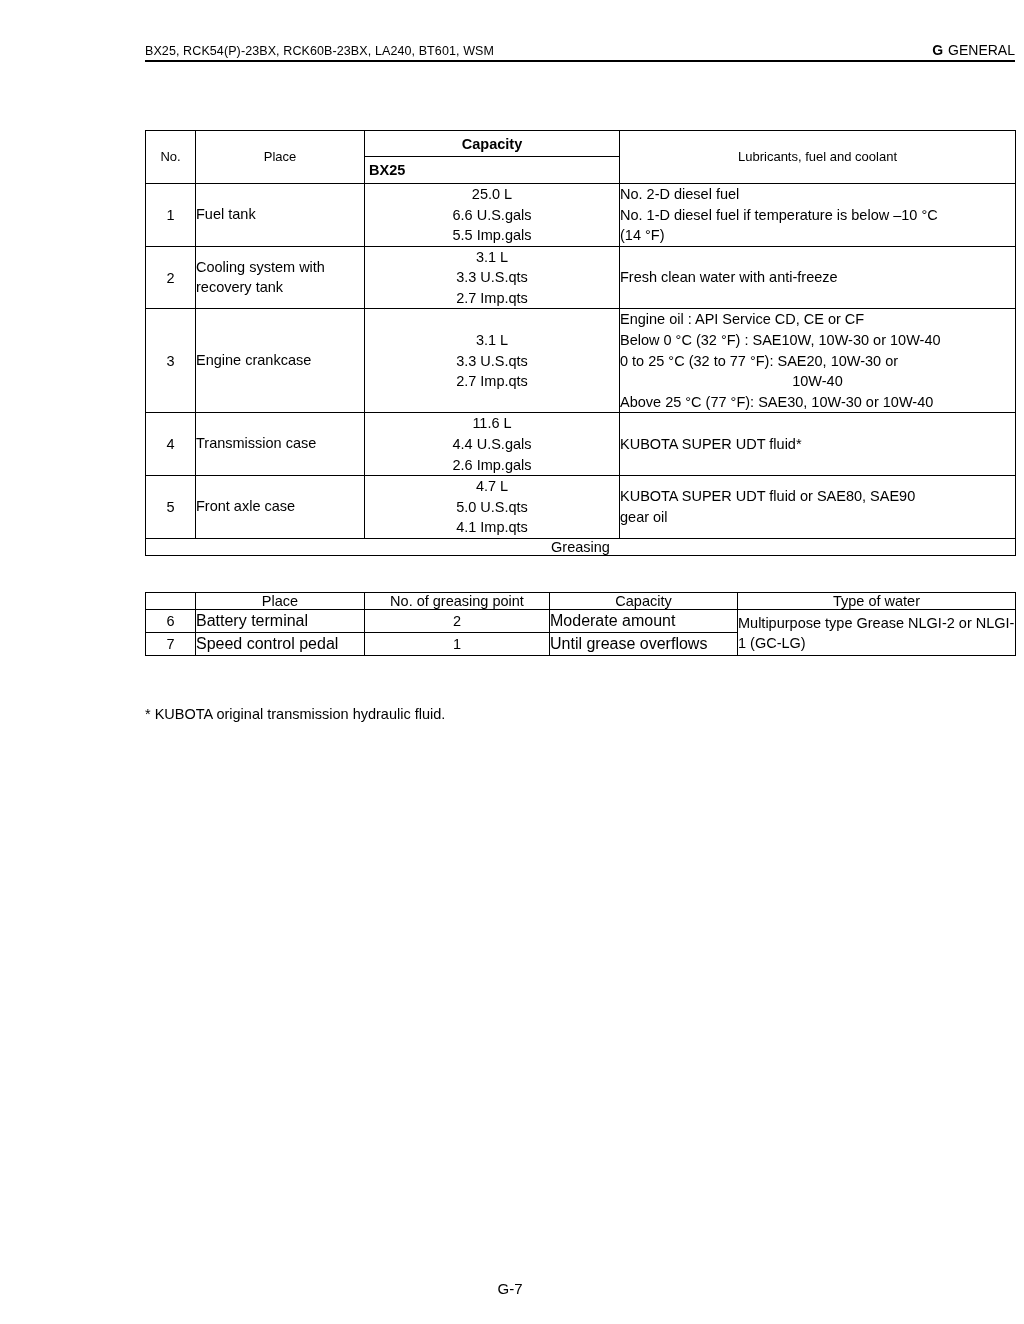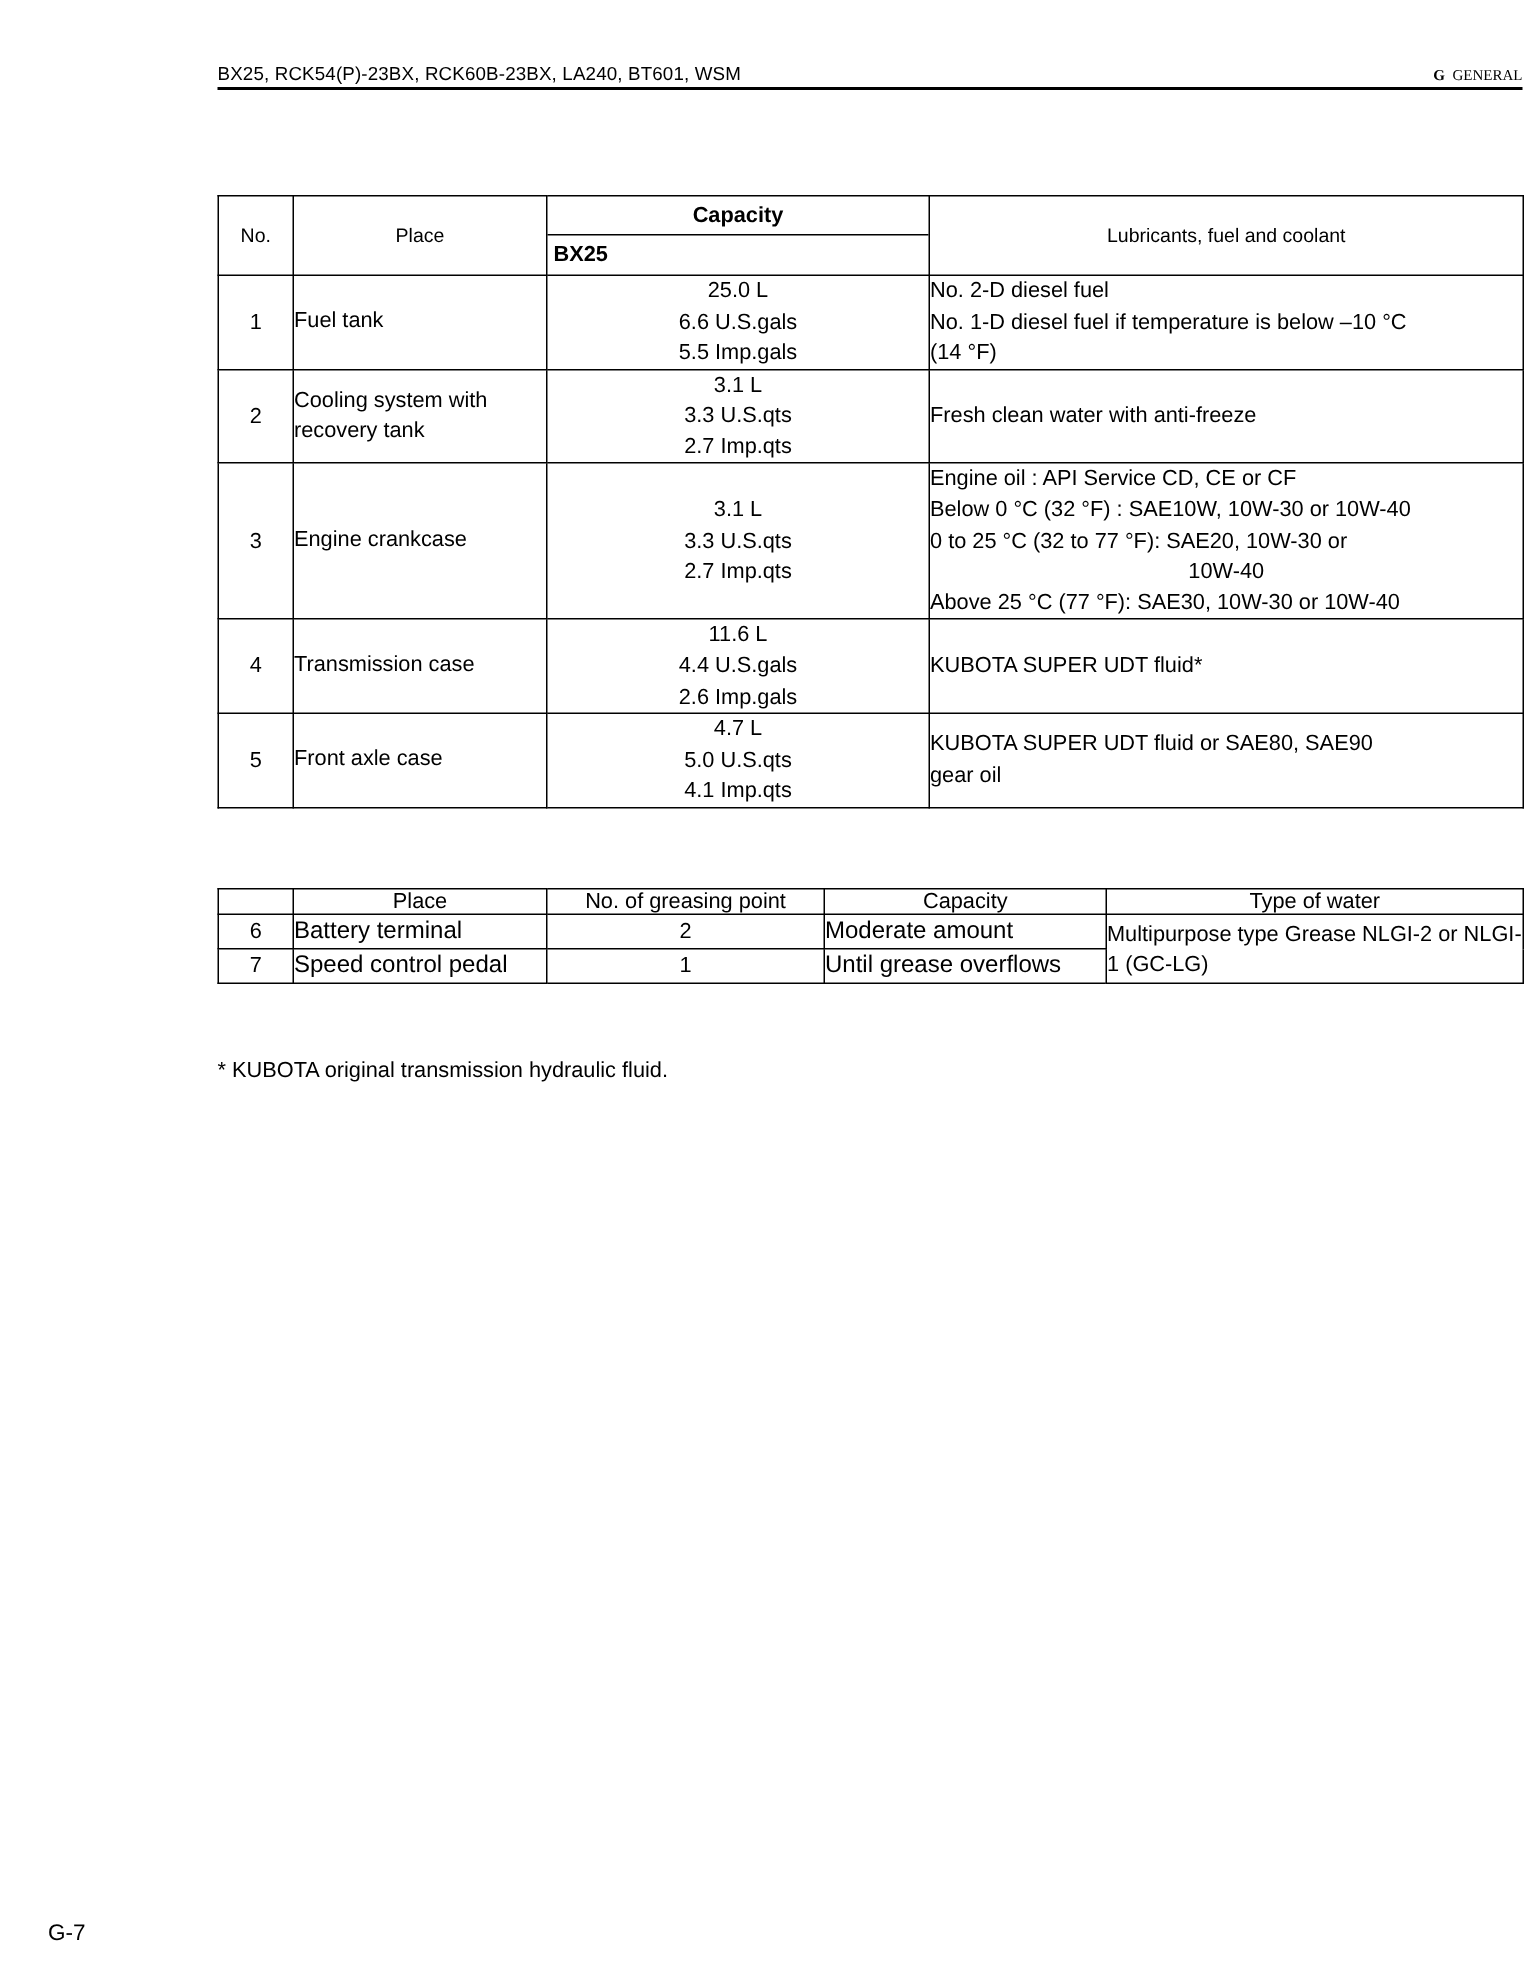--- a/index.html
+++ b/index.html
@@ -36,23 +36,22 @@
     justify-content: space-between;
     border-bottom: 2px solid #000;
     padding-bottom: 2px;
   }
   .header-left {
     font-size: 12.5px;
     letter-spacing: 0.1px;
     white-space: nowrap;
   }
   .header-right {
-    font-size: 10px;
+    font-size: 14px;
     white-space: nowrap;
-    font-family: Liberation Serif, serif;
   }
   .header-right .g-letter {
     font-weight: bold;
     margin-right: 5px;
   }
 
   
   .section-title {
     position: absolute;
     left: 113px;
@@ -170,21 +169,21 @@
     font-size: 14.5px;
     white-space: nowrap;
   }
 
   
   .page-number {
     position: absolute;
     left: 0;
     top: 1276px;
     width: 956px;
-    text-align: left;
+    text-align: center;
     font-size: 15px;
   }
 </style>
 </head>
 <body>
 
 <div class="page">
 
   <div class="header">
     <div class="header-left">BX25, RCK54(P)-23BX, RCK60B-23BX, LA240, BT601, WSM</div>
@@ -278,20 +277,23 @@
           <span class="cap-line">4.7 L</span>
           <span class="cap-line">5.0 U.S.qts</span>
           <span class="cap-line">4.1 Imp.qts</span>
         </td>
         <td class="cell-lub">
           <span class="lub-line">KUBOTA SUPER UDT fluid or SAE80, SAE90</span>
           <span class="lub-line">gear oil</span>
         </td>
       </tr>
 
+      <tr>
+        <td class="greasing-band" colspan="4">Greasing</td>
+      </tr>
     </tbody>
   </table>
 
   <table class="lub-table" style="top: 588px;">
     <colgroup>
       <col style="width:50px">
       <col style="width:169px">
       <col style="width:185px">
       <col style="width:188px">
       <col style="width:278px">

